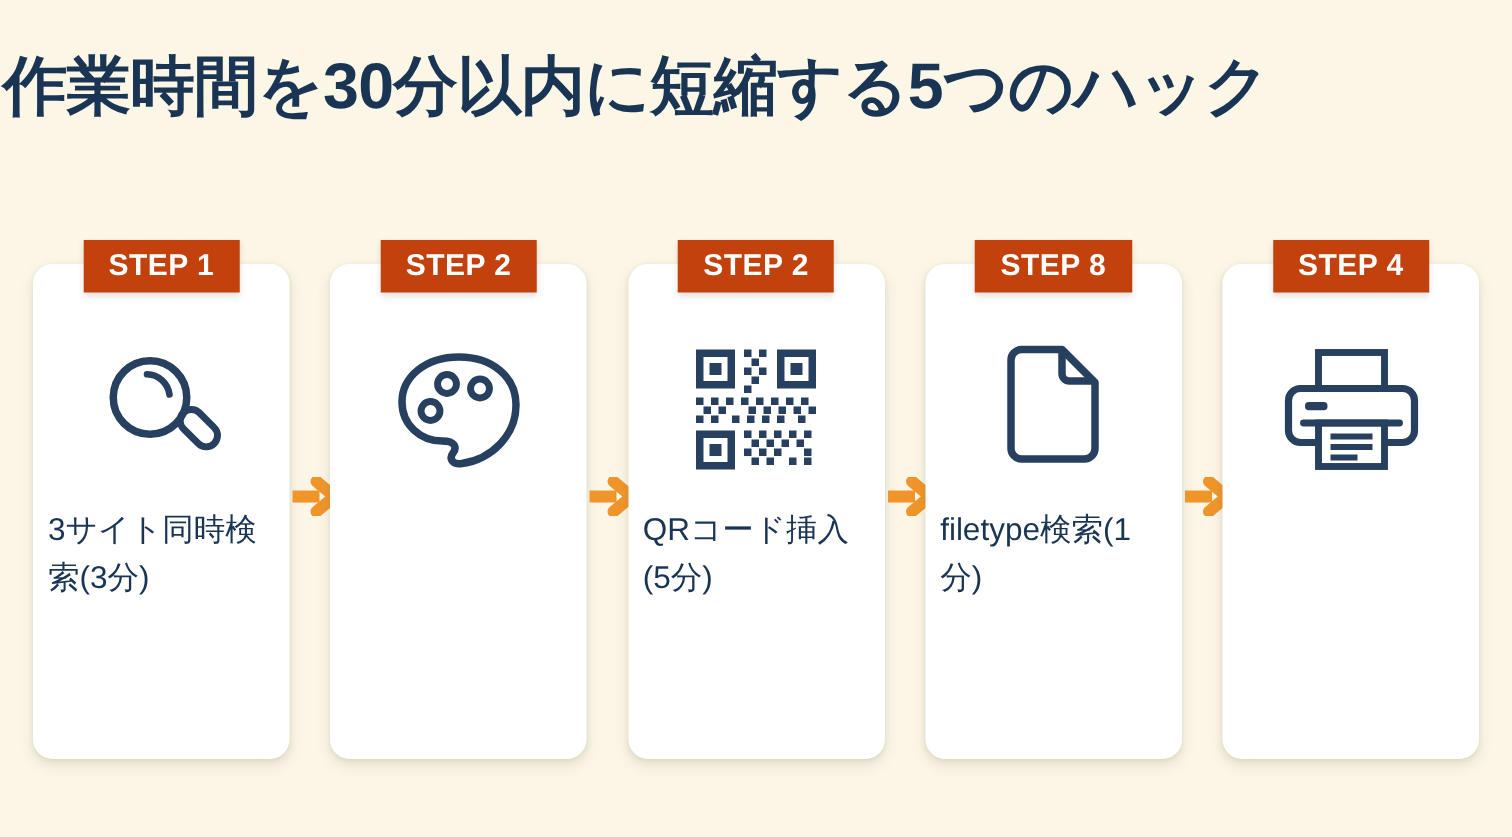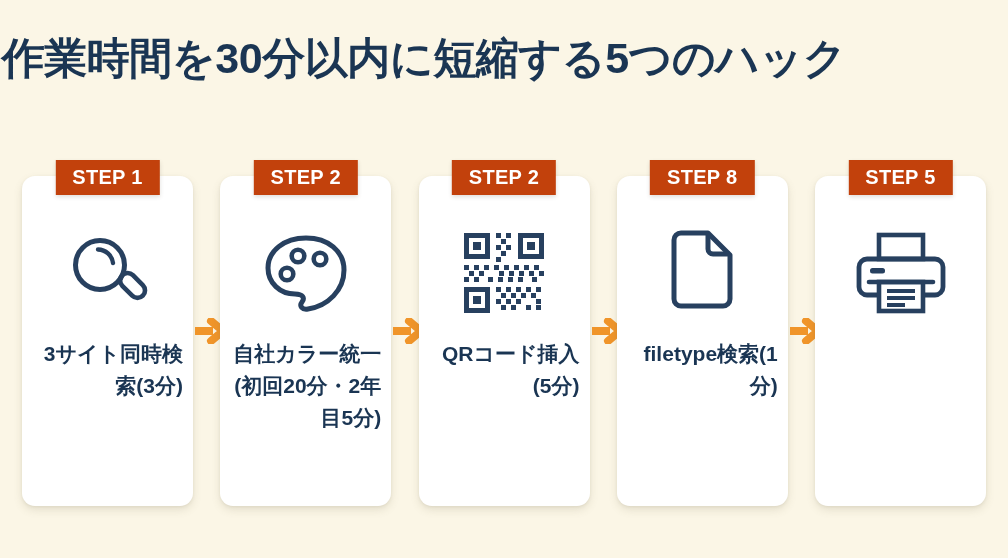--- a/index.html
+++ b/index.html
@@ -101,24 +101,24 @@
 
   .icon-box svg {
     display: block;
   }
 
   .card-label {
     position: absolute;
     top: 178px;
     left: 10px;
     width: 151px;
-    text-align: right;
+    text-align: left;
     font-size: 21px;
     line-height: 1.52;
-    font-weight: 700;
+    font-weight: 400;
     color: #1a3553;
     word-break: break-all;
   }
 
   
   .arrow {
     position: absolute;
     top: 0;
     left: 0;
     width: 33px;
@@ -171,21 +171,20 @@
       <div class="badge">STEP 2</div>
       <div class="icon-box">
         <svg width="88" height="82" viewBox="0 0 88 82" fill="none">
           <path d="M44 6 C22 6 6 19 6 36 C6 51 18 62 33 62 C41 62 43 66 40 70
                    C37 74 40 78 46 77 C66 74 82 58 82 38 C82 19 66 6 44 6 Z" stroke="#27405f" stroke-width="5" stroke-linejoin="round" fill="none"></path>
           <circle cx="36" cy="24" r="6.3" stroke="#27405f" stroke-width="4.6" fill="none"></circle>
           <circle cx="58" cy="27" r="6.3" stroke="#27405f" stroke-width="4.6" fill="none"></circle>
           <circle cx="25" cy="42" r="6.3" stroke="#27405f" stroke-width="4.6" fill="none"></circle>
         </svg>
       </div>
-      <div class="card-label">自社カラー統一(初回20分・2年目5分)</div>
       <div class="arrow" style="left:171px">
         <div class="arrow-inner">
           <svg width="33" height="26" viewBox="0 0 33 26" fill="none">
             <path d="M2 13 H20" stroke="#f0952a" stroke-width="8" stroke-linecap="butt"></path>
             <path d="M18 3 L30 13 L18 23" stroke="#f0952a" stroke-width="8" stroke-linecap="round" stroke-linejoin="round" fill="none"></path>
           </svg>
         </div>
       </div>
     </div>
 
@@ -287,21 +286,21 @@
           <svg width="33" height="26" viewBox="0 0 33 26" fill="none">
             <path d="M2 13 H20" stroke="#f0952a" stroke-width="8" stroke-linecap="butt"></path>
             <path d="M18 3 L30 13 L18 23" stroke="#f0952a" stroke-width="8" stroke-linecap="round" stroke-linejoin="round" fill="none"></path>
           </svg>
         </div>
       </div>
     </div>
 
     <div class="step-wrap">
       <div class="card"></div>
-      <div class="badge">STEP 5</div>
+      <div class="badge">STEP 4</div>
       <div class="icon-box">
         <svg width="92" height="82" viewBox="0 0 92 82" fill="none">
 
           <rect x="24" y="3" width="44" height="24" stroke="#27405f" stroke-width="4.6" fill="none"></rect>
 
           <rect x="4" y="27" width="84" height="36" rx="8" stroke="#27405f" stroke-width="4.8" fill="none"></rect>
 
           <rect x="15" y="36" width="15" height="5.5" rx="2.5" fill="#27405f"></rect>
 
           <rect x="24" y="50" width="44" height="29" stroke="#27405f" stroke-width="4.6" fill="#ffffff"></rect>

